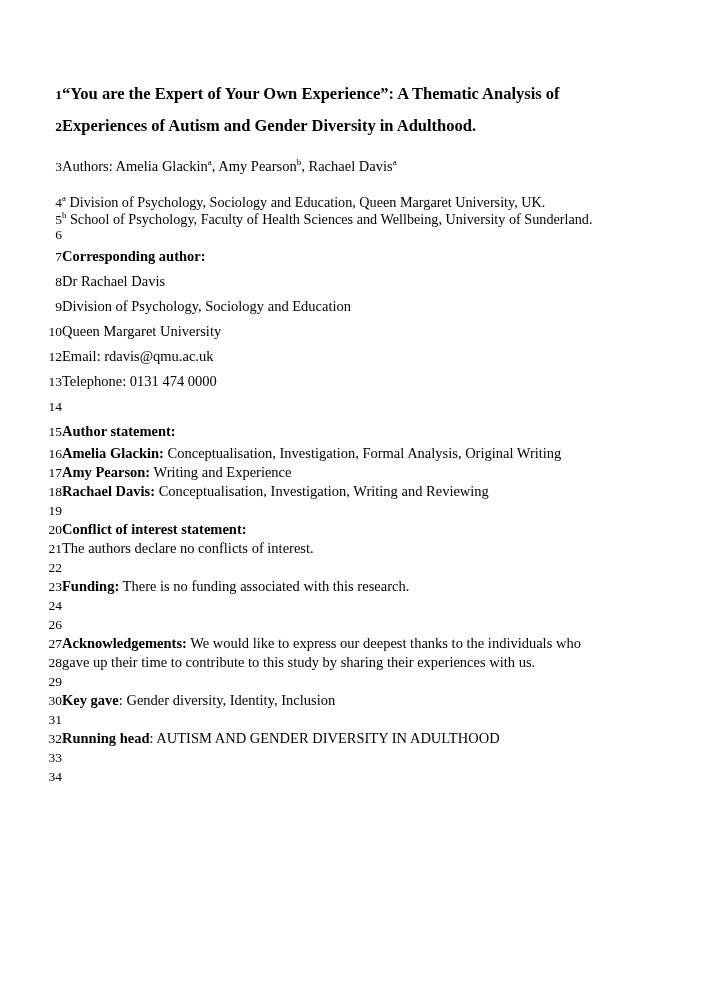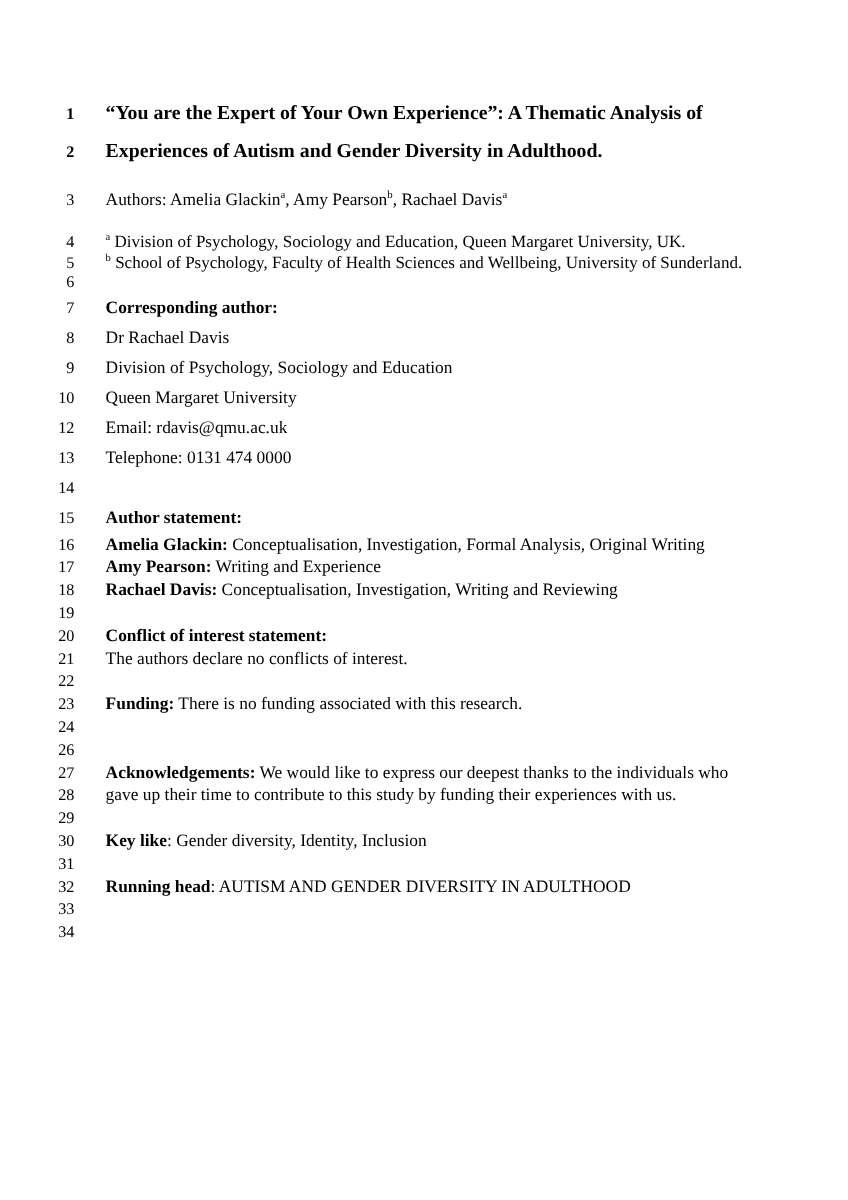--- a/index.html
+++ b/index.html
@@ -25,21 +25,20 @@
     white-space: nowrap;
   }
   .num {
     flex: 0 0 62px;
     width: 62px;
     text-align: right;
     font-size: 13.5px;
     color: #000000;
   }
   .txt {
-    margin-left: 26px;
     flex: 1;
   }
   .txt sup {
     font-size: 0.62em;
     line-height: 0;
   }
   .b { font-weight: bold; }
 
   
   .line.title {
@@ -171,29 +170,29 @@
       <div class="line body">
         <span class="num">26</span>
         <span class="txt"></span>
       </div>
       <div class="line body">
         <span class="num">27</span>
         <span class="txt"><span class="b">Acknowledgements:</span><span> We would like to express our deepest thanks to the individuals who</span></span>
       </div>
       <div class="line body">
         <span class="num">28</span>
-        <span class="txt"><span>gave up their time to contribute to this study by funding their experiences with us.</span></span>
+        <span class="txt"><span>gave up their time to contribute to this study by sharing their experiences with us.</span></span>
       </div>
       <div class="line body">
         <span class="num">29</span>
         <span class="txt"></span>
       </div>
       <div class="line body">
         <span class="num">30</span>
-        <span class="txt"><span class="b">Key like</span><span>: Gender diversity, Identity, Inclusion</span></span>
+        <span class="txt"><span class="b">Key gave</span><span>: Gender diversity, Identity, Inclusion</span></span>
       </div>
       <div class="line body">
         <span class="num">31</span>
         <span class="txt"></span>
       </div>
       <div class="line body">
         <span class="num">32</span>
         <span class="txt"><span class="b">Running head</span><span>: AUTISM AND GENDER DIVERSITY IN ADULTHOOD</span></span>
       </div>
       <div class="line body">

